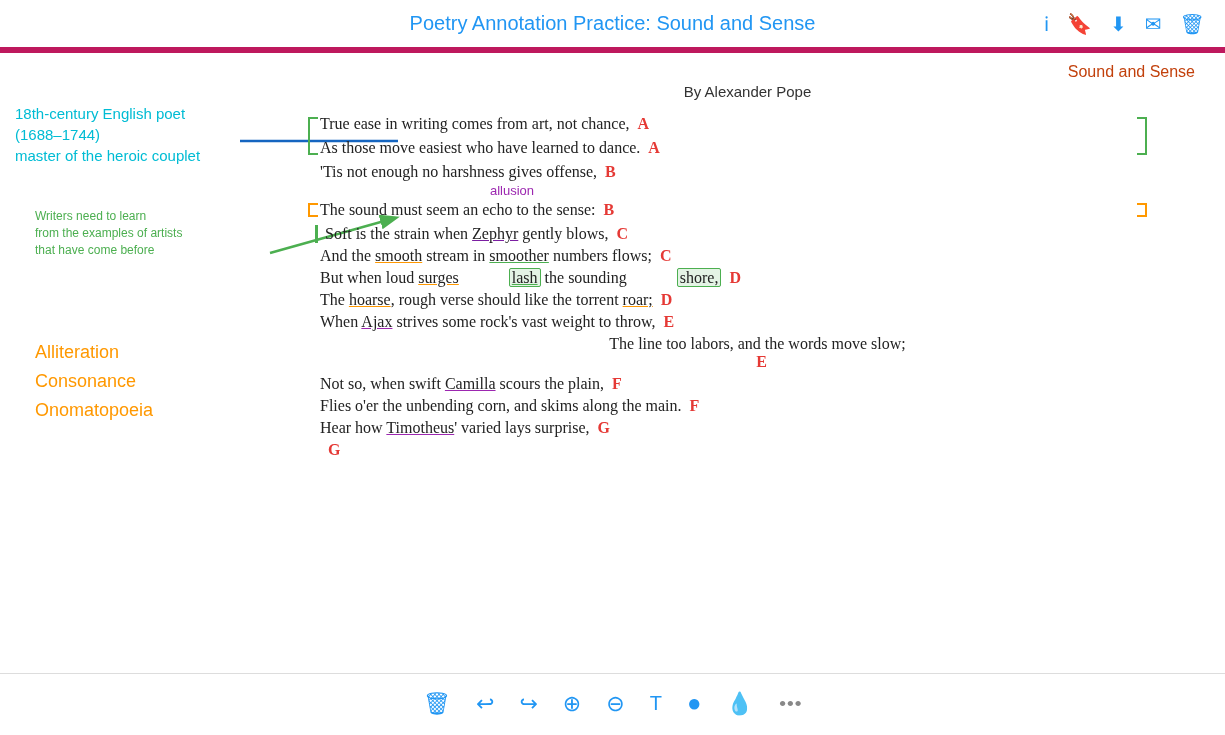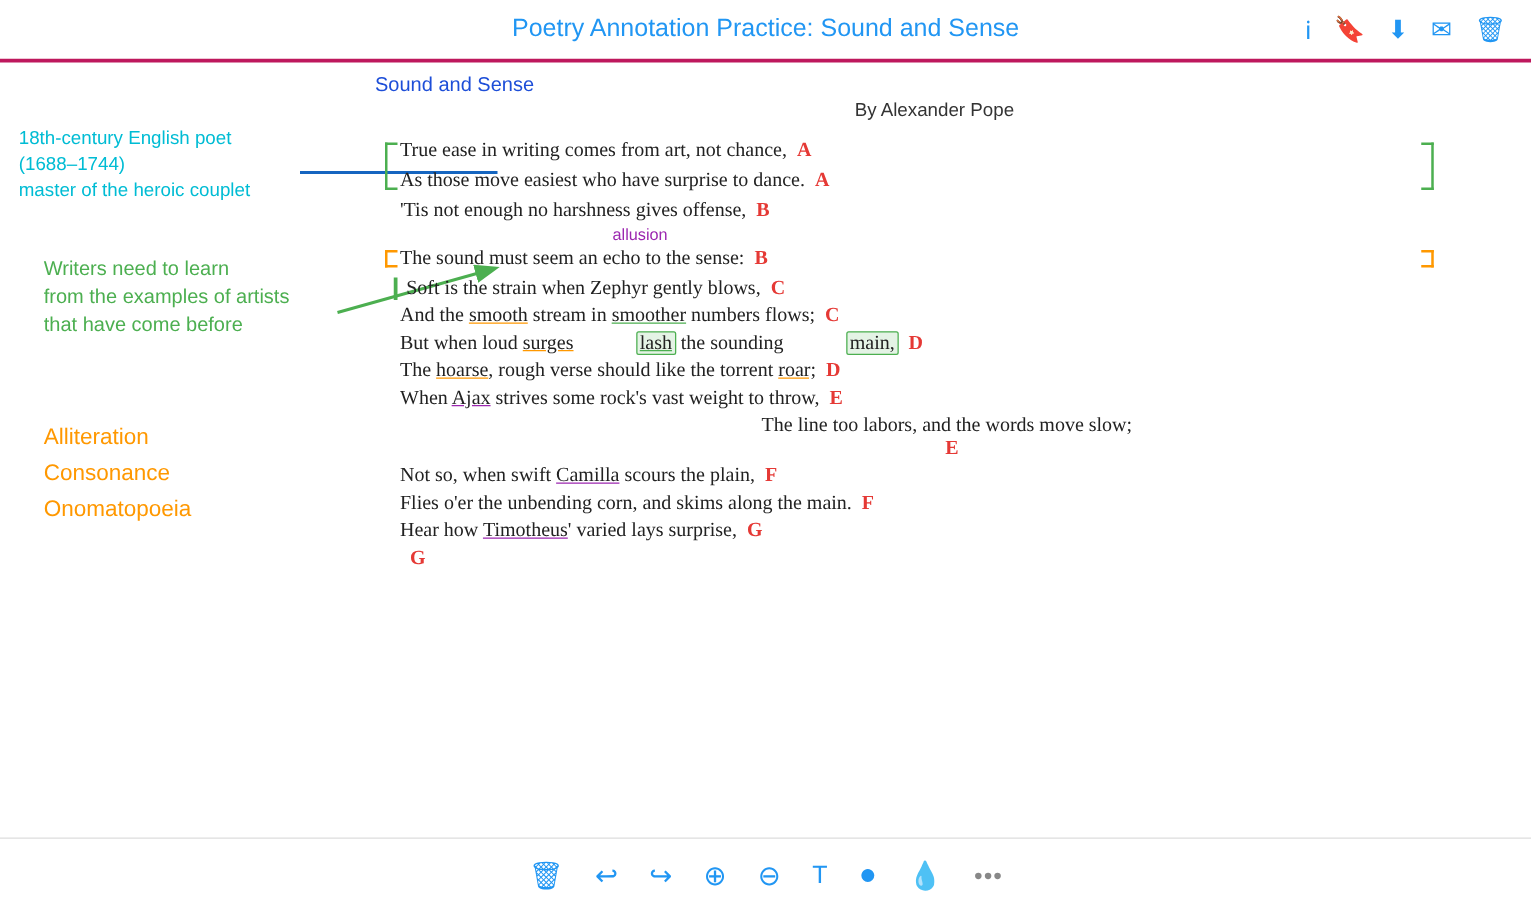--- a/index.html
+++ b/index.html
@@ -11,21 +11,21 @@
       overflow: hidden;
       position: relative;
     }
 
     
     #header {
       display: flex;
       align-items: center;
       justify-content: center;
       padding: 12px 20px;
-      border-bottom: 3px solid #be185d;
+      border-bottom: 6px solid #be185d;
       position: relative;
     }
     #header-title {
       color: #2196F3;
       font-size: 20px;
       font-family: Arial, sans-serif;
       font-weight: normal;
     }
     #header-icons {
       position: absolute;
@@ -61,21 +61,21 @@
       font-size: 15px;
       line-height: 1.4;
       font-family: Arial, sans-serif;
       position: absolute;
       top: 50px;
       left: 15px;
     }
 
     .annotation-green {
       color: #4CAF50;
-      font-size: 16px;
+      font-size: 12px;
       line-height: 1.4;
       font-family: Arial, sans-serif;
       position: absolute;
       top: 155px;
       left: 35px;
     }
 
     .annotation-yellow {
       color: #FF9800;
       font-size: 18px;
@@ -87,23 +87,23 @@
     }
 
     
     #poem-area {
       flex: 1;
       padding: 10px 30px 10px 0;
       position: relative;
     }
 
     #poem-title {
-      text-align: left;
+      text-align: right;
       font-size: 16px;
-      color: #1d4ed8;
+      color: #c2410c;
       margin-bottom: 2px;
       font-family: Arial, sans-serif;
     }
     #poem-author {
       text-align: center;
       font-size: 15px;
       color: #333;
       margin-bottom: 15px;
       font-family: Arial, sans-serif;
     }
@@ -128,21 +128,21 @@
     .rhyme-B { color: #E53935; }
     .rhyme-C { color: #E53935; }
     .rhyme-D { color: #E53935; }
     .rhyme-E { color: #E53935; }
     .rhyme-F { color: #E53935; }
     .rhyme-G { color: #E53935; }
 
     
     .underline-yellow { text-decoration: underline; text-decoration-color: #FF9800; color: inherit; }
     .underline-green { text-decoration: underline; text-decoration-color: #4CAF50; color: inherit; }
-    .underline-purple { text-decoration-color: #7B1FA2; color: inherit; }
+    .underline-purple { text-decoration: underline; text-decoration-color: #7B1FA2; color: inherit; }
 
     
     .allusion-label {
       color: #9C27B0;
       font-size: 13px;
       font-family: Arial, sans-serif;
       position: absolute;
       top: -18px;
       left: 180px;
     }
@@ -263,21 +263,21 @@
       <div style="position:relative; margin-bottom:4px;">
         <div style="position:absolute; left:-12px; top:2px; bottom:2px; width:10px; border-top:2.5px solid #4CAF50; border-left:2.5px solid #4CAF50; border-bottom:2.5px solid #4CAF50;"></div>
 
         <div style="position:absolute; right:48px; top:2px; bottom:2px; width:10px; border-top:2.5px solid #4CAF50; border-right:2.5px solid #4CAF50; border-bottom:2.5px solid #4CAF50;"></div>
 
         <div class="poem-line">
           <span>True ease in writing comes from art, not chance,</span>
           <span class="rhyme-label rhyme-A">A</span>
         </div>
         <div class="poem-line">
-          <span>As those move easiest who have surprise to dance.</span>
+          <span>As those move easiest who have learned to dance.</span>
           <span class="rhyme-label rhyme-A">A</span>
         </div>
       </div>
 
       <div class="poem-line" style="margin-bottom:20px;">
         <span>'Tis not enough no harshness gives offense,</span>
         <span class="rhyme-label rhyme-B">B</span>
       </div>
 
       <div style="position:relative; margin-bottom:4px;">
@@ -296,21 +296,21 @@
         <span>Soft is the strain when <span class="underline-purple">Zephyr</span> gently blows,</span>
         <span class="rhyme-label rhyme-C">C</span>
       </div>
 
       <div class="poem-line" style="margin-bottom:4px;">
         <span>And the <span class="underline-yellow">smooth</span> stream in <span class="underline-green">smoother</span> numbers flows;</span>
         <span class="rhyme-label rhyme-C">C</span>
       </div>
 
       <div class="poem-line" style="margin-bottom:4px;">
-        <span>But when loud <span class="underline-yellow">surges</span> <span class="underline-green highlight-green-box">lash</span> the sounding <span class="highlight-green-box">main,</span></span>
+        <span>But when loud <span class="underline-yellow">surges</span> <span class="underline-green highlight-green-box">lash</span> the sounding <span class="highlight-green-box">shore,</span></span>
         <span class="rhyme-label rhyme-D">D</span>
       </div>
 
       <div class="poem-line" style="margin-bottom:4px;">
         <span>The <span class="underline-yellow">hoarse</span>, rough verse should like the torrent <span class="underline-yellow">roar;</span></span>
         <span class="rhyme-label rhyme-D">D</span>
       </div>
 
       <div class="poem-line" style="margin-bottom:4px;">
         <span>When <span class="ajax-underline">Ajax</span> strives some rock's vast weight to throw,</span>

